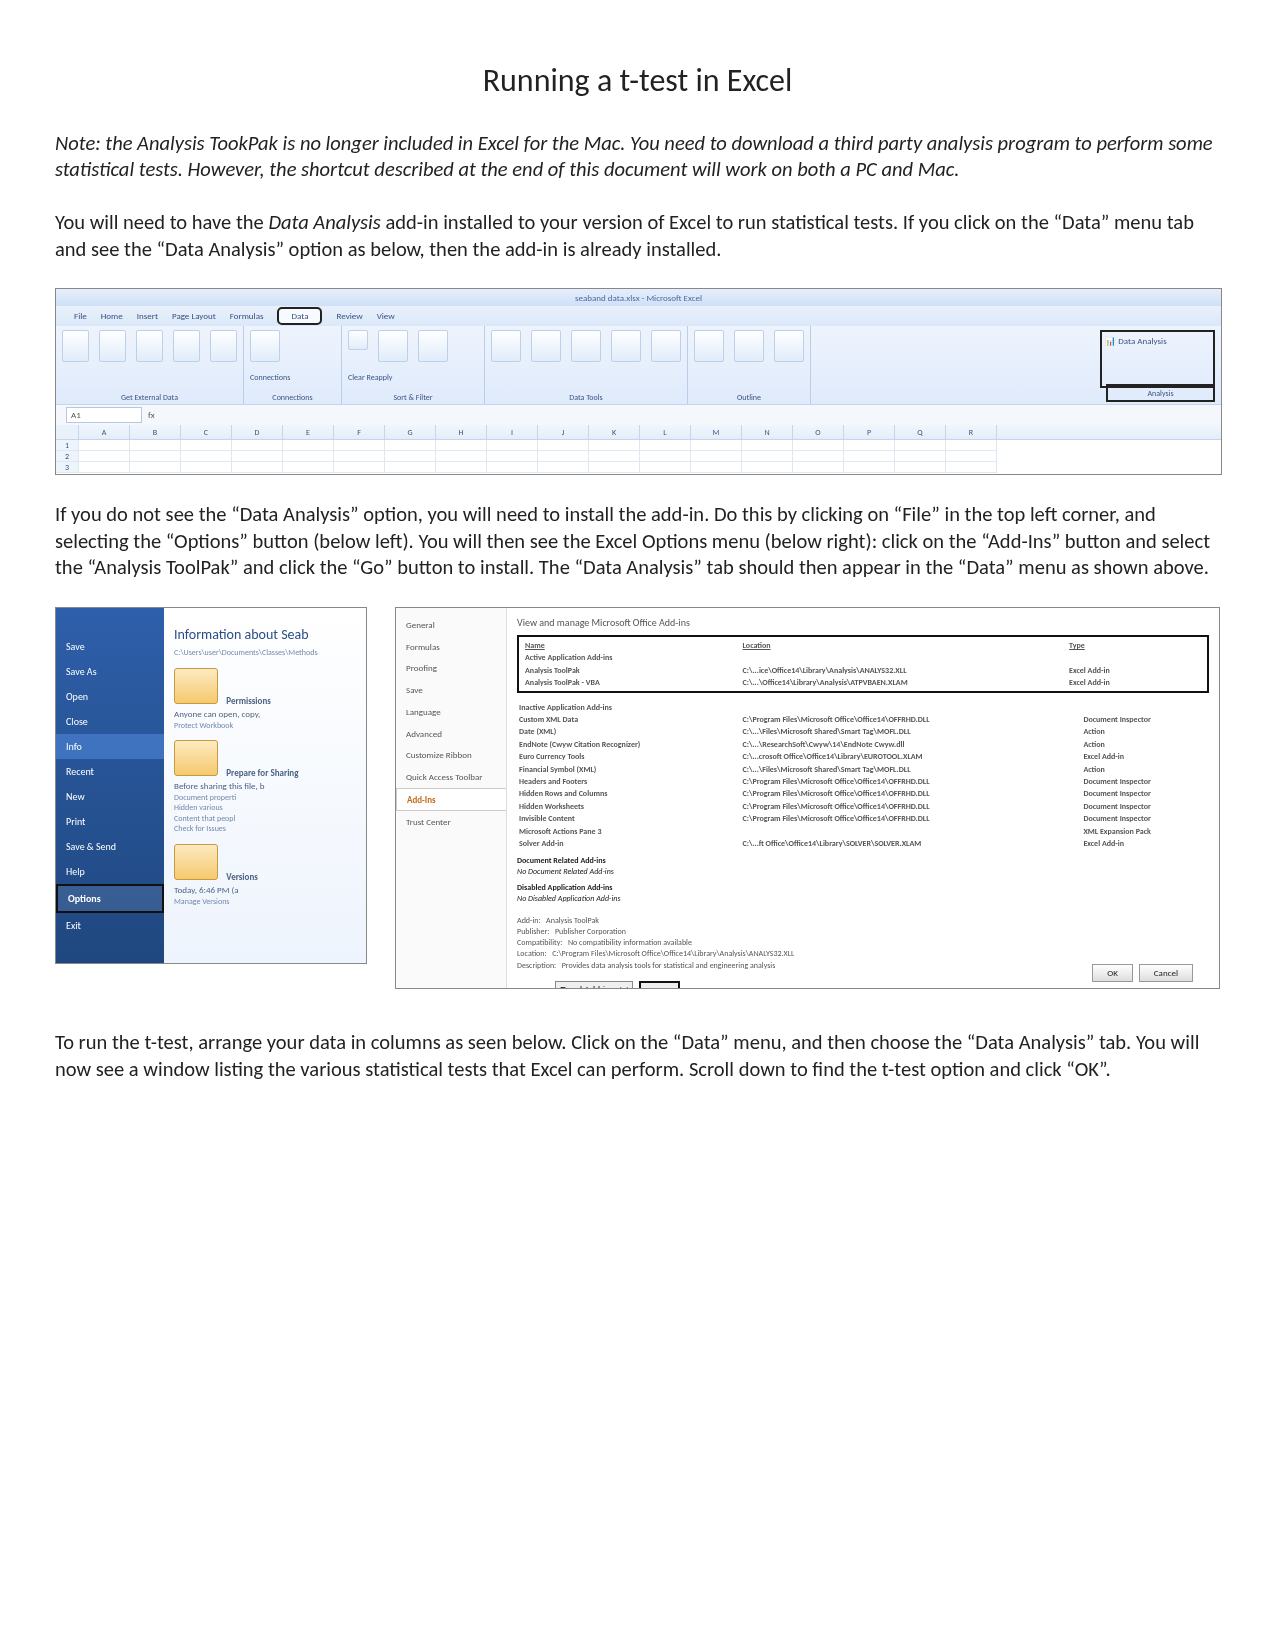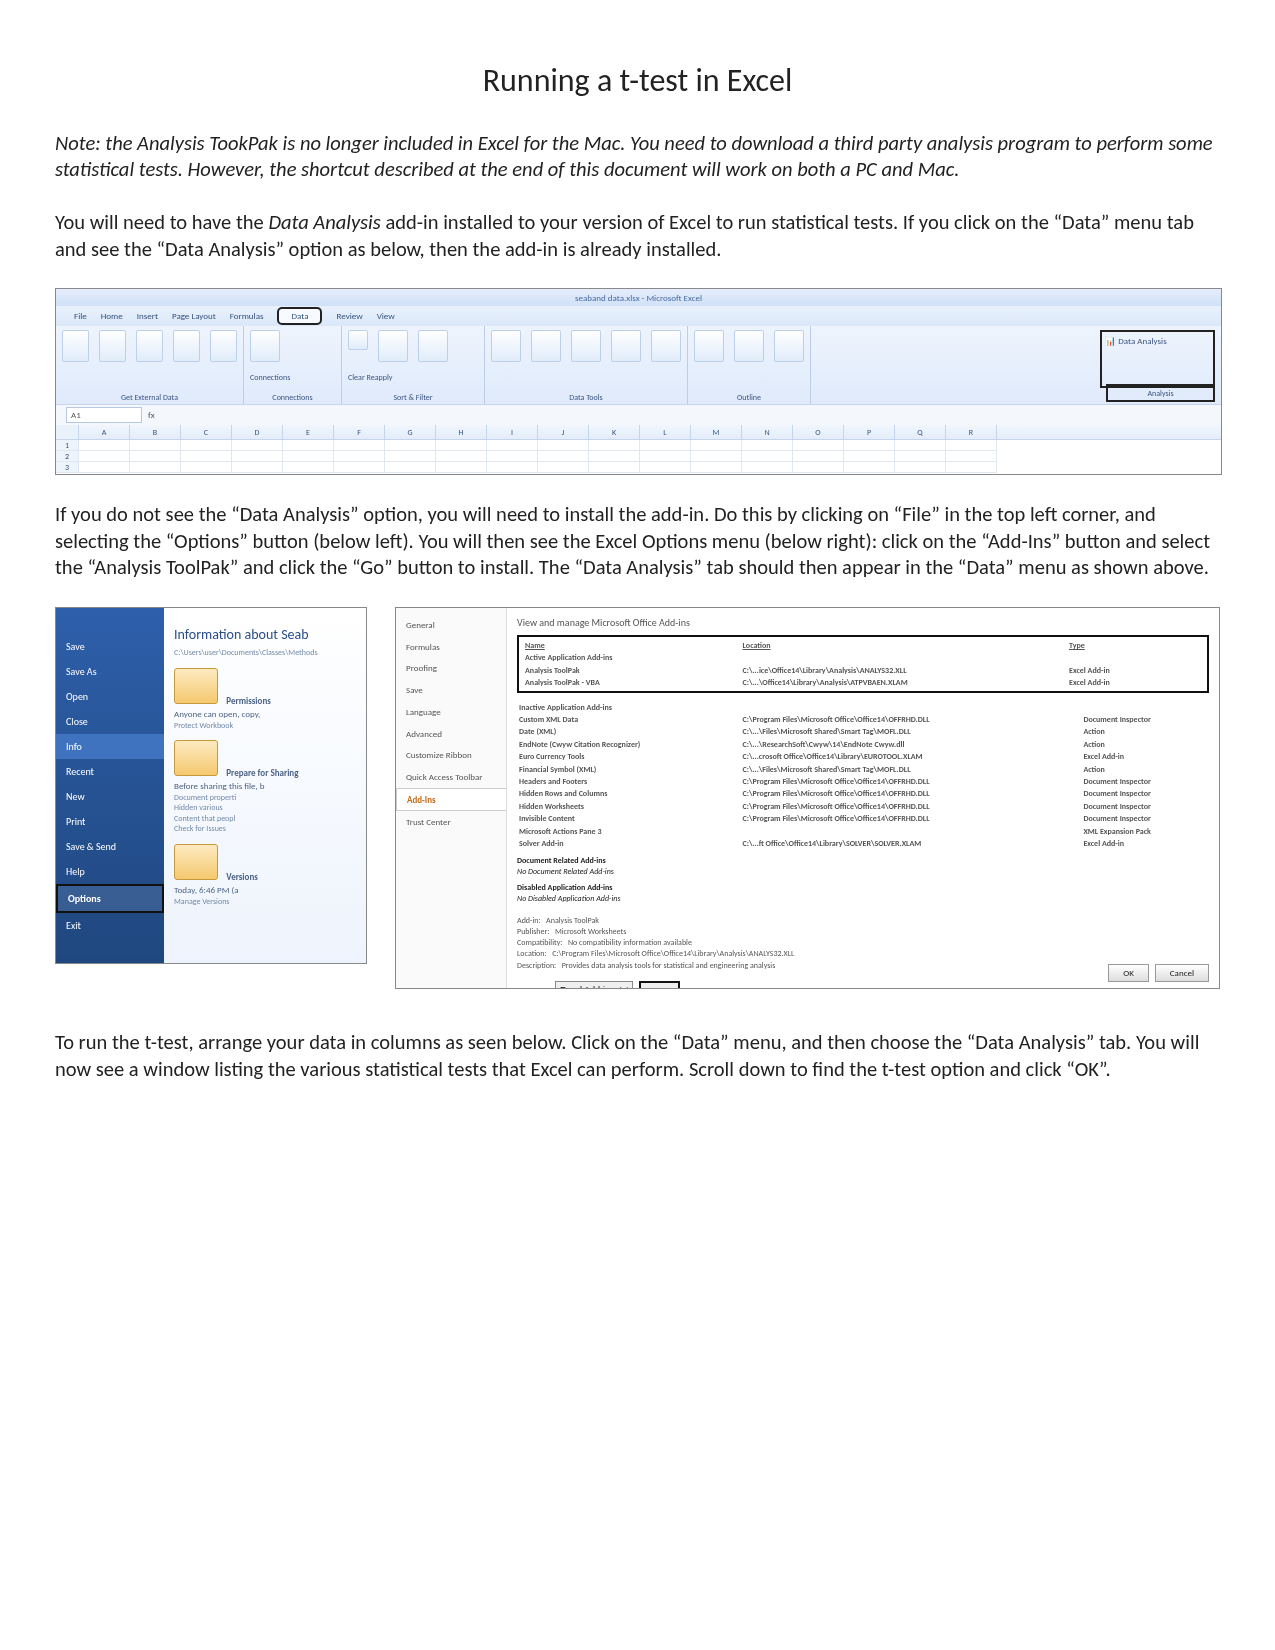--- a/index.html
+++ b/index.html
@@ -192,21 +192,21 @@
   .shot2b .right .managebar{
     margin-top:10px;display:flex;align-items:center;gap:6px;font-size:9px;
   }
   .shot2b .right .managebar select{
     font-size:9px;height:18px;border:1px solid #888;
   }
   .shot2b .right .managebar .go{
     border:2px solid #111;padding:1px 10px;font-size:9px;background:#eee;
   }
   .shot2b .foot{
-    position:absolute;bottom:6px;right:10px;display:flex;gap:6px;border-radius:6px;
+    position:absolute;bottom:6px;right:26px;display:flex;gap:6px;border-radius:6px;
   }
   .shot2b .foot span{
     border:1px solid #999;background:linear-gradient(#fff,#ddd);
     padding:2px 14px;font-size:9px;
   }
 </style>
 </head>
 <body>
 
 <h1>Running a t-test in Excel</h1>
@@ -526,21 +526,21 @@
           </tbody>
       </table>
       <div class="sect"><b>Document Related Add-ins</b><br>
         <i>No Document Related Add-ins</i></div>
       <div class="sect"><b>Disabled Application Add-ins</b><br>
         <i>No Disabled Application Add-ins</i></div>
       <div class="deet">
         <span>Add-in:</span>&nbsp;&nbsp;
         <span>Analysis ToolPak</span><br>
         <span>Publisher:</span>&nbsp;&nbsp;
-        <span>Microsoft Worksheets</span><br>
+        <span>Publisher Corporation</span><br>
         <span>Compatibility:</span>&nbsp;&nbsp;
         <span>No compatibility information available</span><br>
         <span>Location:</span>&nbsp;&nbsp;
         <span>C:\Program Files\Microsoft Office\Office14\Library\Analysis\ANALYS32.XLL</span><br>
         <span>Description:</span>&nbsp;&nbsp;
         <span>Provides data analysis tools for statistical and engineering analysis</span>
       </div>
       <div class="managebar">
         <span>Manage:</span>
         <select>

